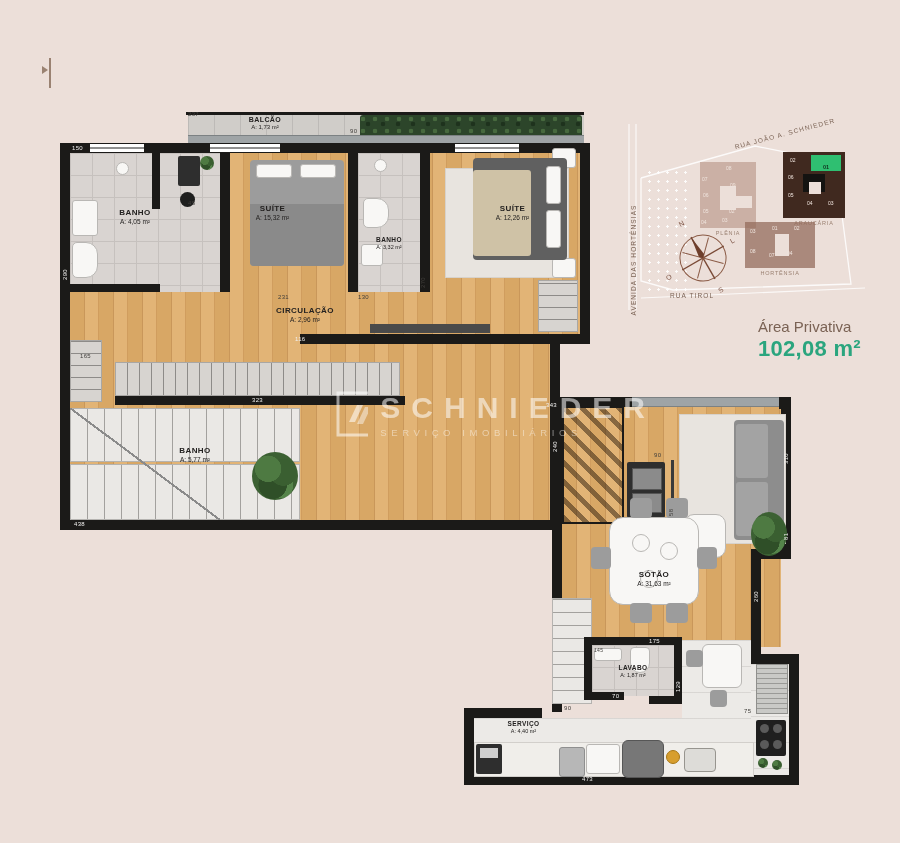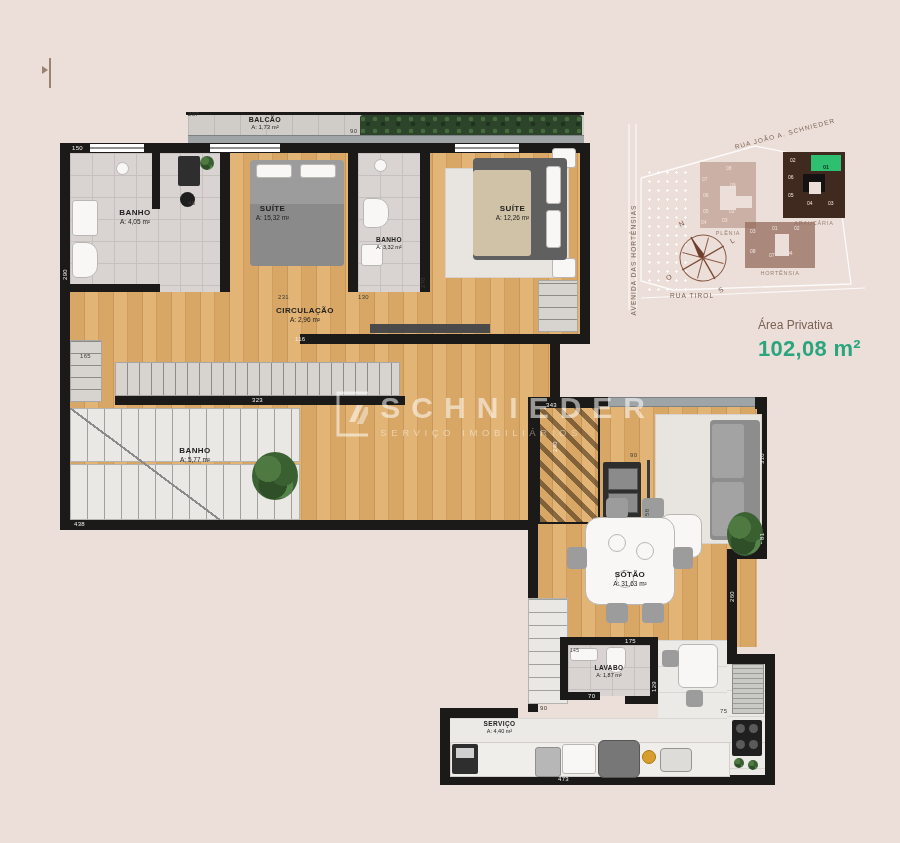--- a/index.html
+++ b/index.html
@@ -49,21 +49,21 @@
   .dim{position:absolute;font-size:6px;z-index:6;letter-spacing:.3px;}
   .dl{color:#f0efee;}
   .dd{color:#403e3b;}
   .rot{transform:rotate(-90deg);transform-origin:left top;}
   
   .title{position:absolute;left:70px;top:50px;font-size:19px;font-weight:bold;color:#6c5546;line-height:1.4;letter-spacing:.4px;}
   .hinfo{position:absolute;left:760px;top:53px;font-size:13.5px;color:#7a6254;line-height:1.75;}
   .amark{position:absolute;left:49px;top:58px;width:2px;height:30px;background:#9a8272;}
   .amark2{position:absolute;left:42px;top:66px;width:0;height:0;border-top:4px solid transparent;border-bottom:4px solid transparent;border-left:6px solid #9a8272;}
   
-  .ap-label{position:absolute;left:758px;top:318px;font-size:12px;color:#7a6254;}
+  .ap-label{position:absolute;left:758px;top:318px;font-size:15px;color:#7a6254;}
   .ap-value{position:absolute;left:758px;top:336px;font-size:22px;font-weight:bold;color:#2aa57e;letter-spacing:.3px;}
   
   .wm{position:absolute;left:336px;top:391px;width:320px;height:58px;z-index:40;display:flex;align-items:flex-start;}
   .wm-text{margin-left:12px;}
   .wm-brand{font-size:30px;font-weight:bold;letter-spacing:11px;color:rgba(255,255,255,.55);line-height:1.1;}
   .wm-tag{font-size:9.5px;letter-spacing:4.6px;color:rgba(255,255,255,.45);margin-top:3px;}
   
   .map{position:absolute;left:615px;top:116px;width:278px;height:198px;}
   .street{position:absolute;font-size:6.5px;color:#7b6355;letter-spacing:1.1px;white-space:nowrap;}
   .bldg{position:absolute;}
@@ -256,21 +256,21 @@
     <div class="dim dl" style="left:14px;top:409px;">438</div>
     <div class="dim dd" style="left:218px;top:182px;">231</div>
     <div class="dim dd" style="left:298px;top:182px;">130</div>
     <div class="dim dd rot" style="left:360px;top:176px;">270</div>
     <div class="dim dl rot" style="left:492px;top:340px;">240</div>
     <div class="dim dl" style="left:235px;top:224px;">116</div>
     <div class="dim dl" style="left:486px;top:290px;">343</div>
     <div class="dim dd" style="left:290px;top:16px;">90</div>
   </div>
 
-  <div class="abs" style="left:440px;top:392px;width:430px;height:406px;">
+  <div class="abs" style="left:464px;top:392px;width:430px;height:406px;">
 
     <div class="wood" style="left:98px;top:10px;width:219px;height:245px;"></div>
     <div class="marble" style="left:10px;top:326px;width:315px;height:57px;"></div>
     <div class="marble" style="left:218px;top:248px;width:69px;height:135px;"></div>
     <div class="marble" style="left:287px;top:272px;width:38px;height:111px;"></div>
     <div class="tile" style="left:128px;top:253px;width:82px;height:51px;"></div>
 
     <div class="hatch" style="left:98px;top:14px;width:62px;height:118px;"></div>
 
     <div class="rail" style="left:165px;top:5px;width:152px;height:8px;"></div>

